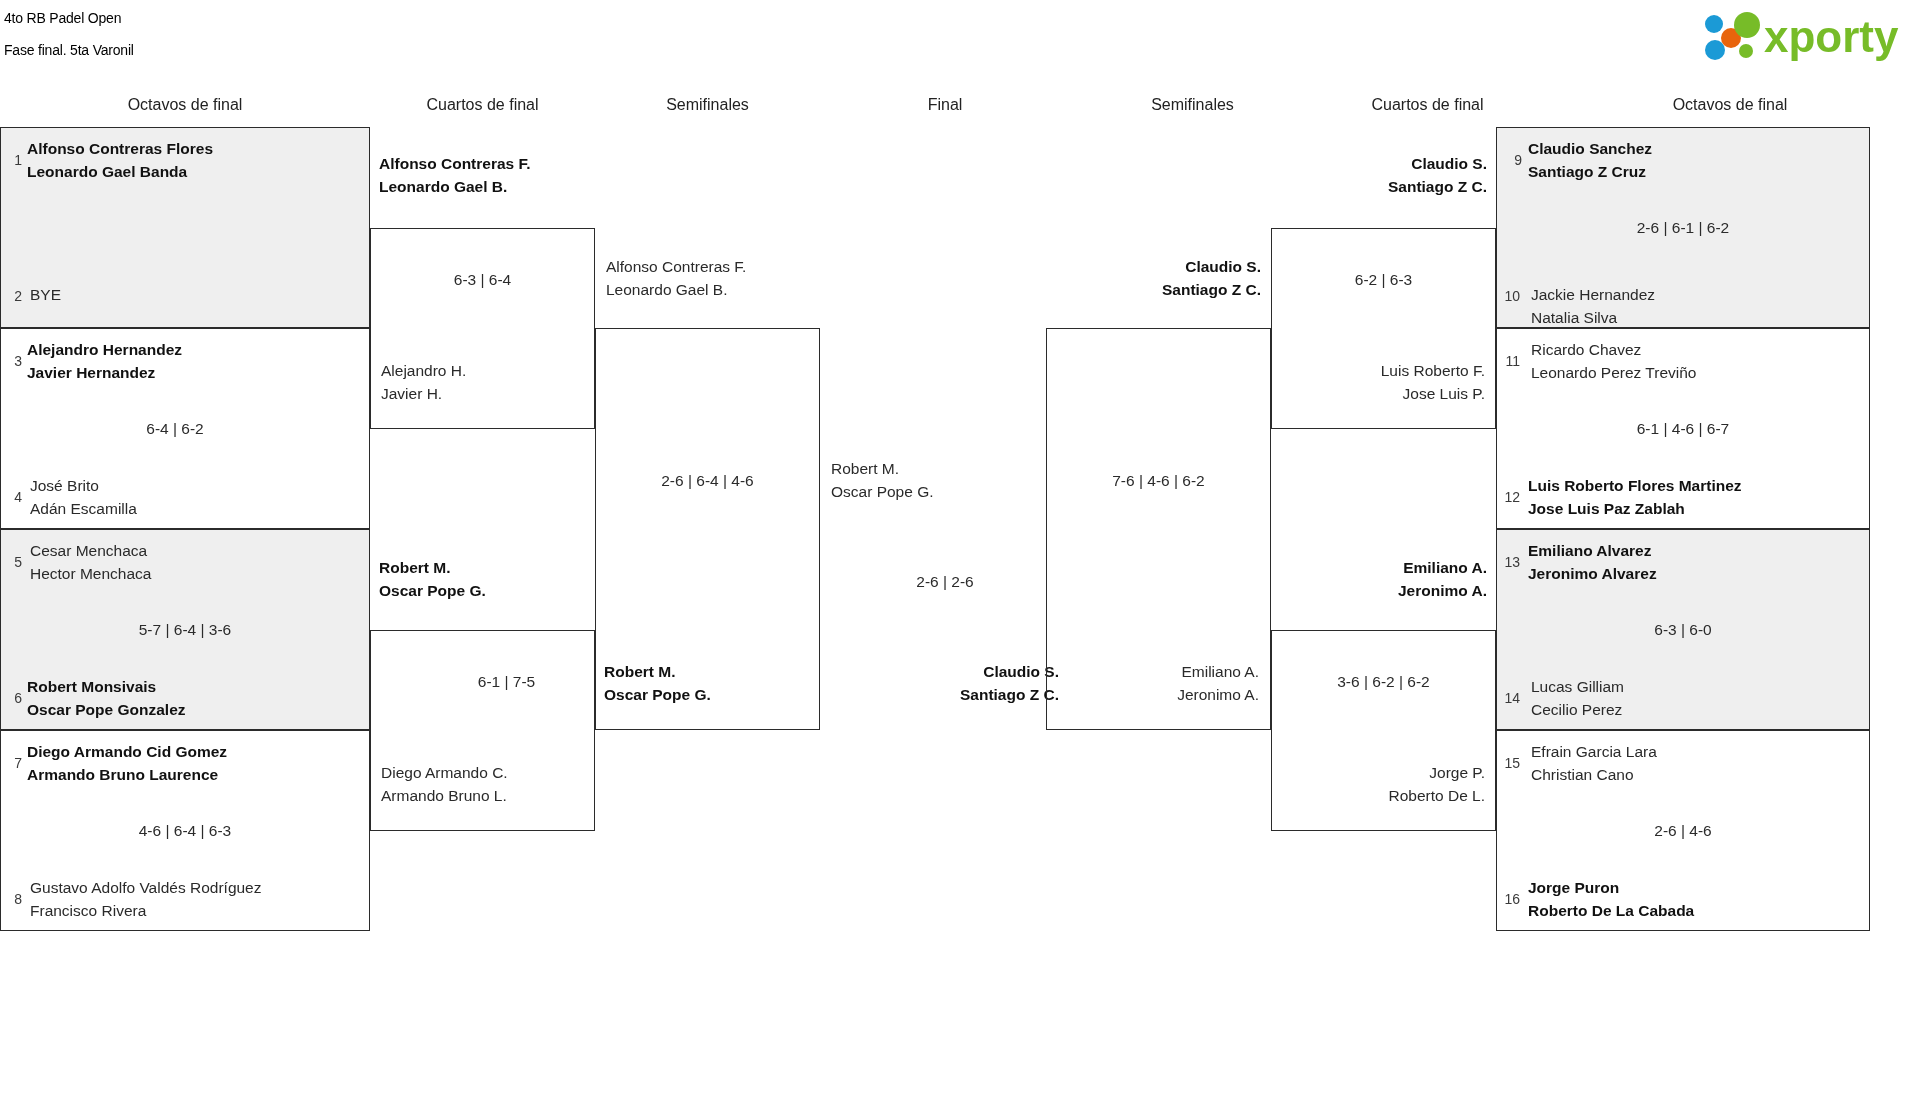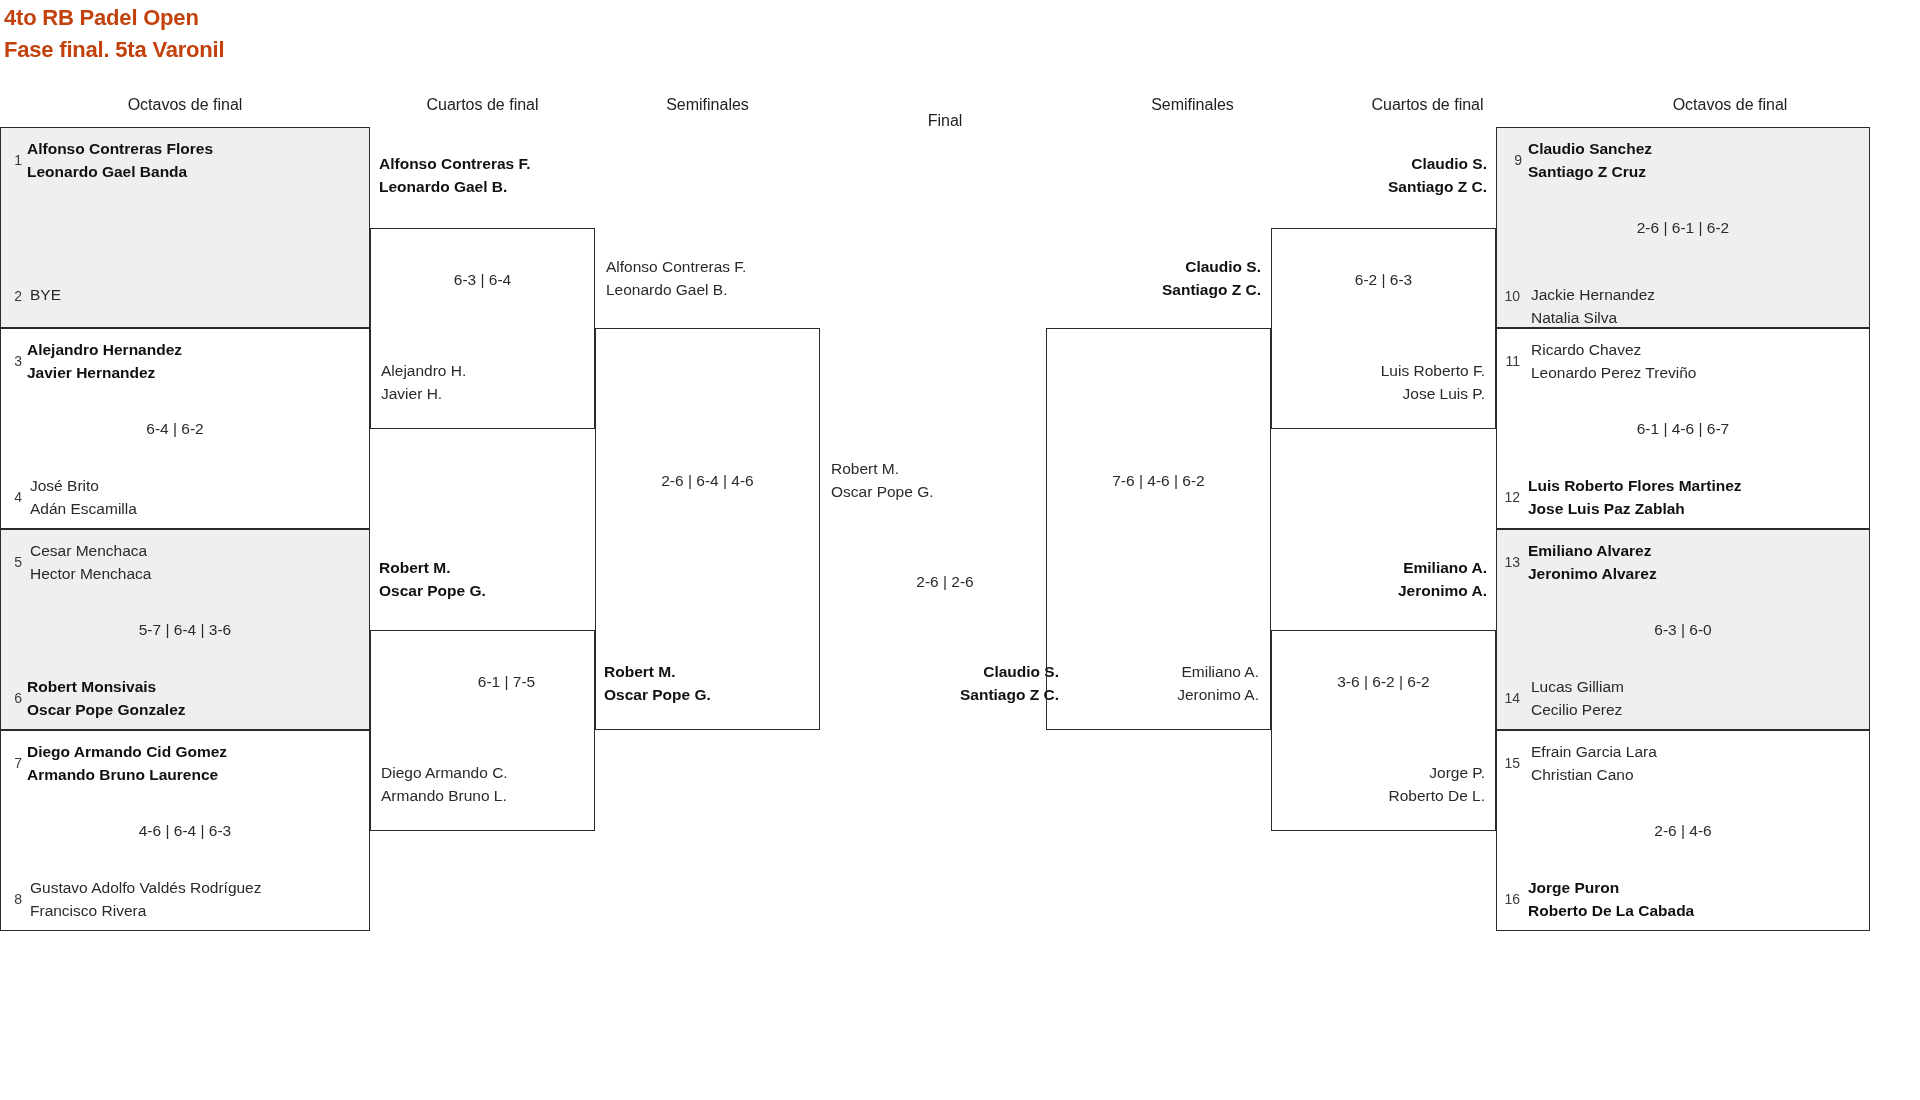--- a/index.html
+++ b/index.html
@@ -8,22 +8,22 @@
     background: #ffffff;
     font-family: "Liberation Sans", sans-serif;
     color: #1a1a1a;
     overflow: hidden;
   }
   #root { position: relative; width: 1920px; height: 1100px; }
 
   
   .title-block { position: absolute; left: 4px; top: 2px; }
   .title-line {
-    font-size: 22px; font-weight: 700; line-height: 32px;
-    color: #c2410c; letter-spacing: -0.2px; white-space: nowrap;
+    font-size: 14px; font-weight: 400; line-height: 32px;
+    color: #000000; letter-spacing: -0.2px; white-space: nowrap;
   }
 
   
   .logo { position: absolute; left: 1700px; top: 8px; width: 200px; height: 58px; }
   .logo svg { display: block; }
 
   
   .round-head {
     position: absolute; top: 96px;
     font-size: 16px; font-weight: 400; color: #222;
@@ -57,25 +57,35 @@
 </head>
 <body>
 
 <div id="root">
 
   <div class="title-block">
     <div class="title-line">4to RB Padel Open</div>
     <div class="title-line">Fase final. 5ta Varonil</div>
   </div>
 
+  <div class="logo">
+    <svg width="200" height="58" viewBox="0 0 200 58" xmlns="http://www.w3.org/2000/svg">
+      <circle cx="14" cy="16" r="9" fill="#1b9ad6"></circle>
+      <circle cx="15" cy="42" r="10" fill="#1b9ad6"></circle>
+      <circle cx="31" cy="30" r="10" fill="#e8640c"></circle>
+      <circle cx="47" cy="17" r="13" fill="#77bc28"></circle>
+      <circle cx="46" cy="43" r="7" fill="#77bc28"></circle>
+      <text x="64" y="44" font-family="Liberation Sans, sans-serif" font-size="44" font-weight="700" fill="#77bc28">xporty</text>
+    </svg>
+  </div>
 
   <div class="round-head" style="left:0px;   width:370px;">Octavos de final</div>
   <div class="round-head" style="left:370px; width:225px;">Cuartos de final</div>
   <div class="round-head" style="left:595px; width:225px;">Semifinales</div>
-  <div class="round-head" style="left:820px; width:250px;margin-top:16px;">Final</div>
+  <div class="round-head" style="left:820px; width:250px;">Final</div>
   <div class="round-head" style="left:1070px;width:245px;">Semifinales</div>
   <div class="round-head" style="left:1315px;width:225px;">Cuartos de final</div>
   <div class="round-head" style="left:1540px;width:380px;">Octavos de final</div>
 
   <div class="bx shade" style="left:0px;   top:127px; width:370px; height:201px;"></div>
   <div class="bx" style="left:0px;   top:328px; width:370px; height:201px;"></div>
   <div class="bx shade" style="left:0px;   top:529px; width:370px; height:201px;"></div>
   <div class="bx" style="left:0px;   top:730px; width:370px; height:201px;"></div>
 
   <div class="seed" style="left:0px;  top:152px;">1</div>

